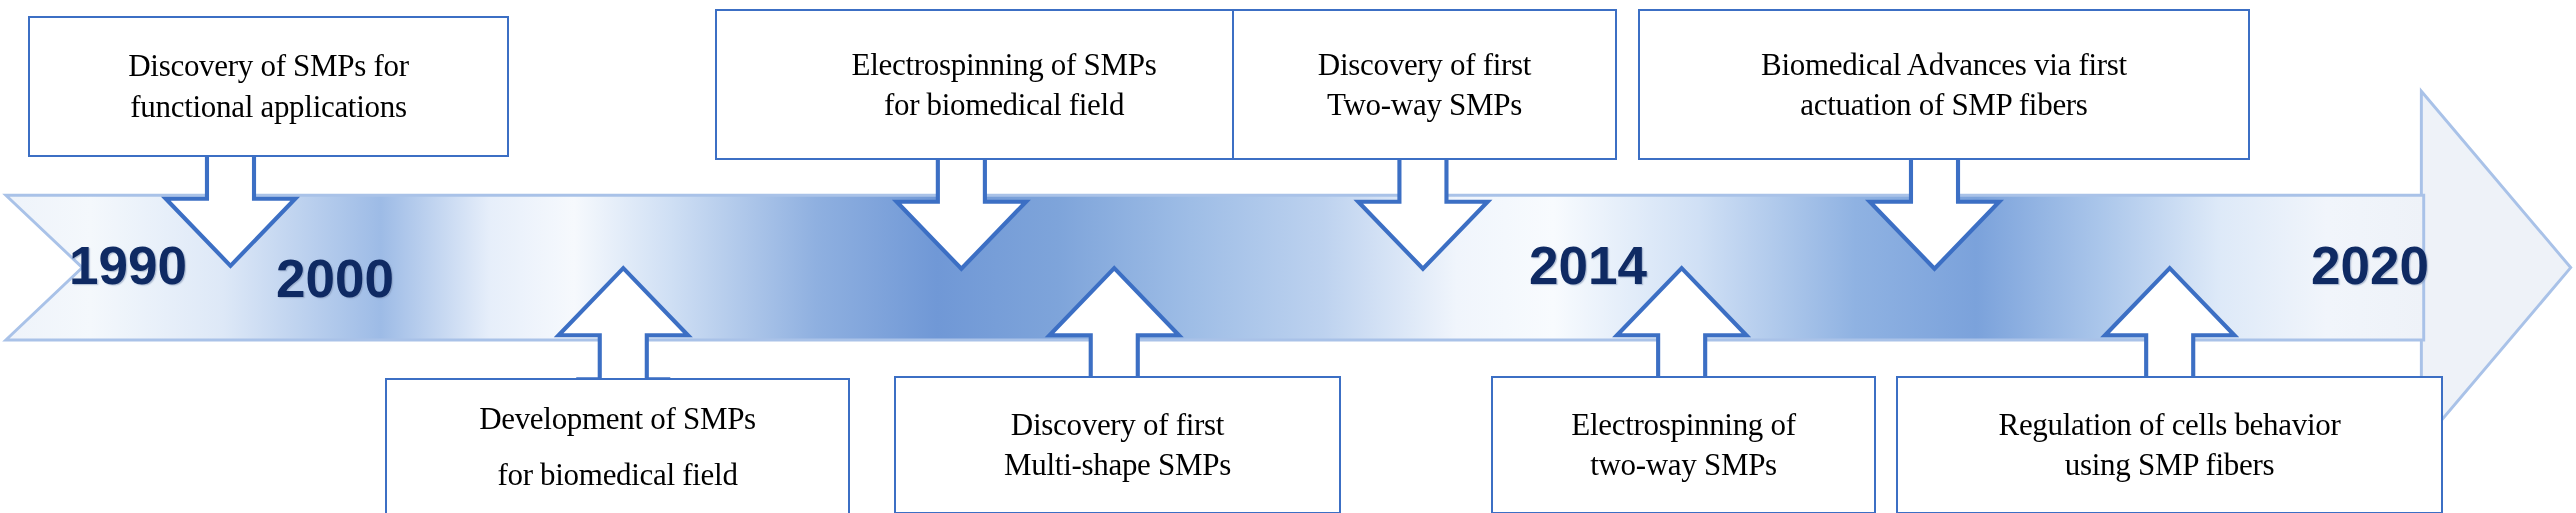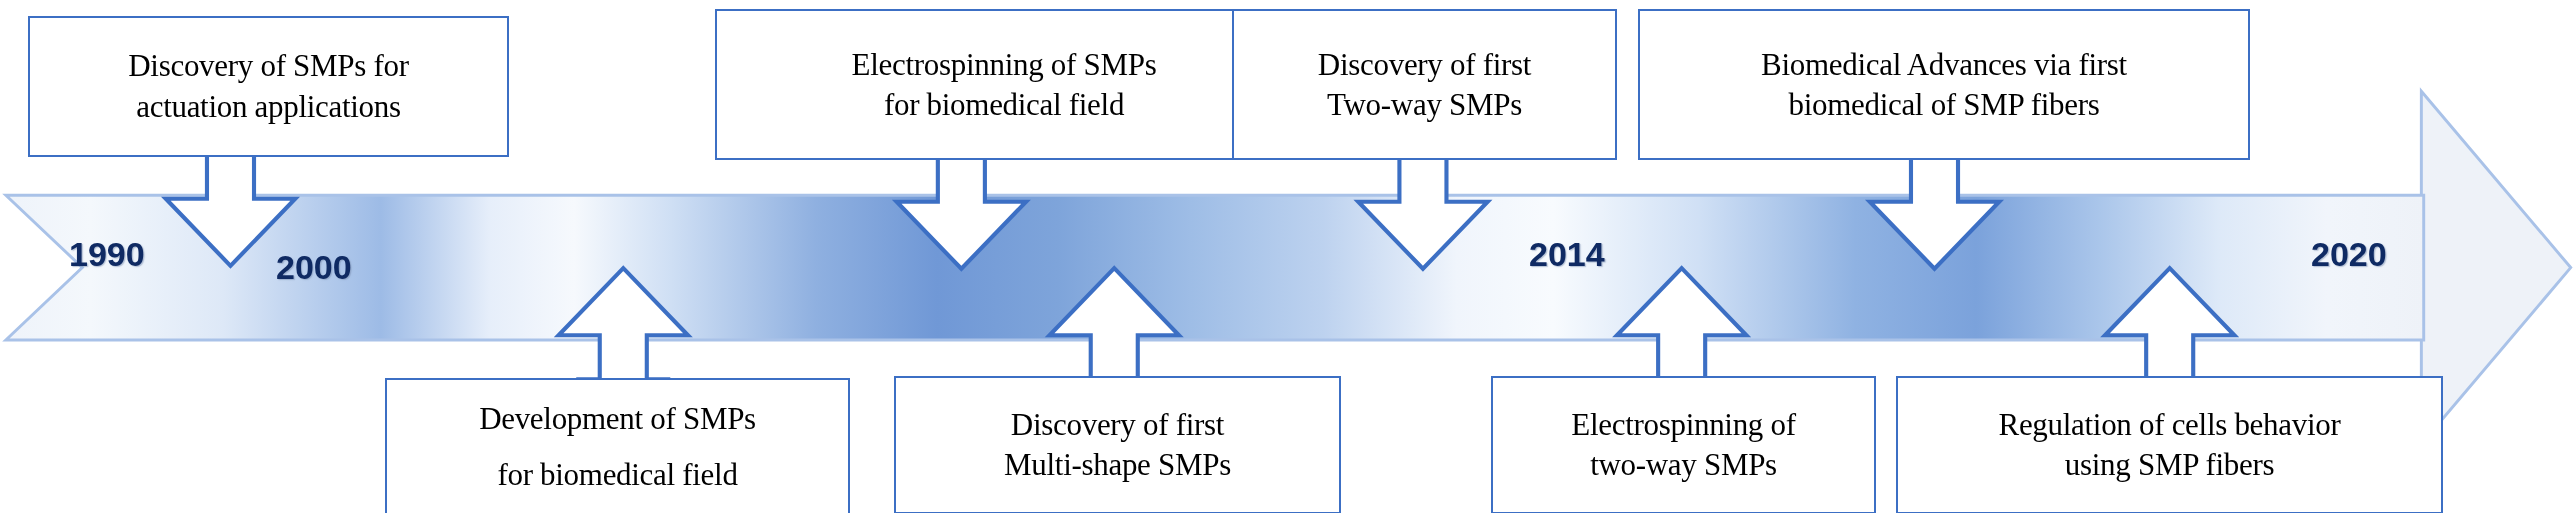--- a/index.html
+++ b/index.html
@@ -49,21 +49,21 @@
     display: block;
     white-space: nowrap;
   }
 
   
   .year-label {
     position: absolute;
     color: #0f2a63;
     font-family: "Liberation Sans", sans-serif;
     font-weight: bold;
-    font-size: 34px;
+    font-size: 53px;
     letter-spacing: 0px;
     text-shadow: 1.2px 1.2px 1.2px rgba(120,140,175,0.55);
     z-index: 6;
     white-space: nowrap;
   }
 </style>
 </head>
 <body>
 
 <div id="stage">
@@ -113,36 +113,36 @@
     <g fill="#ffffff" stroke="#3c6fc4" stroke-width="7" stroke-linejoin="miter">
       <path d="M 980,645 L 1020,645 L 1020,570 L 950,570 L 1060,456 L 1170,570 L 1100,570 L 1100,645 L 1140,645"></path>
       <path d="M 1815,645 L 1855,645 L 1855,570 L 1785,570 L 1895,456 L 2005,570 L 1935,570 L 1935,645 L 1975,645"></path>
       <path d="M 2780,645 L 2820,645 L 2820,570 L 2750,570 L 2860,456 L 2970,570 L 2900,570 L 2900,645 L 2940,645"></path>
       <path d="M 3610,645 L 3650,645 L 3650,570 L 3580,570 L 3690,456 L 3800,570 L 3730,570 L 3730,645 L 3770,645"></path>
     </g>
   </svg>
 
   <div class="event-box" style="left:28px; top:16px; width:481px; height:141px;">
     <span class="ln">Discovery of SMPs for</span>
-    <span class="ln">actuation applications</span>
+    <span class="ln">functional applications</span>
   </div>
 
   <div class="event-box" style="left:715px; top:9.4px; width:578px; height:151px;">
     <span class="ln">Electrospinning of SMPs</span>
     <span class="ln">for biomedical field</span>
   </div>
 
   <div class="event-box" style="left:1232px; top:9.4px; width:385px; height:151px;">
     <span class="ln">Discovery of first</span>
     <span class="ln">Two-way SMPs</span>
   </div>
 
   <div class="event-box" style="left:1638px; top:9.4px; width:612px; height:151px;">
     <span class="ln">Biomedical Advances via first</span>
-    <span class="ln">biomedical of SMP fibers</span>
+    <span class="ln">actuation of SMP fibers</span>
   </div>
 
   <div class="year-label" style="left:69px; top:235px;">1990</div>
   <div class="year-label" style="left:276px; top:235px;margin-top:13px;">2000</div>
   <div class="year-label" style="left:1529px; top:235px;">2014</div>
   <div class="year-label" style="left:2311px; top:235px;">2020</div>
 
   <div class="event-box" style="left:385px; top:378px; width:465px; height:138px;gap:16px;">
     <span class="ln">Development of SMPs</span>
     <span class="ln">for biomedical field</span>

